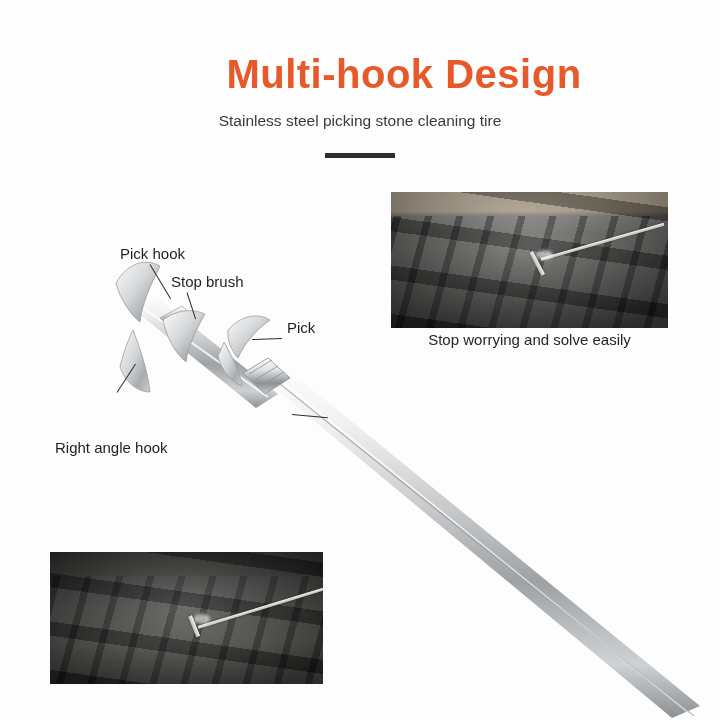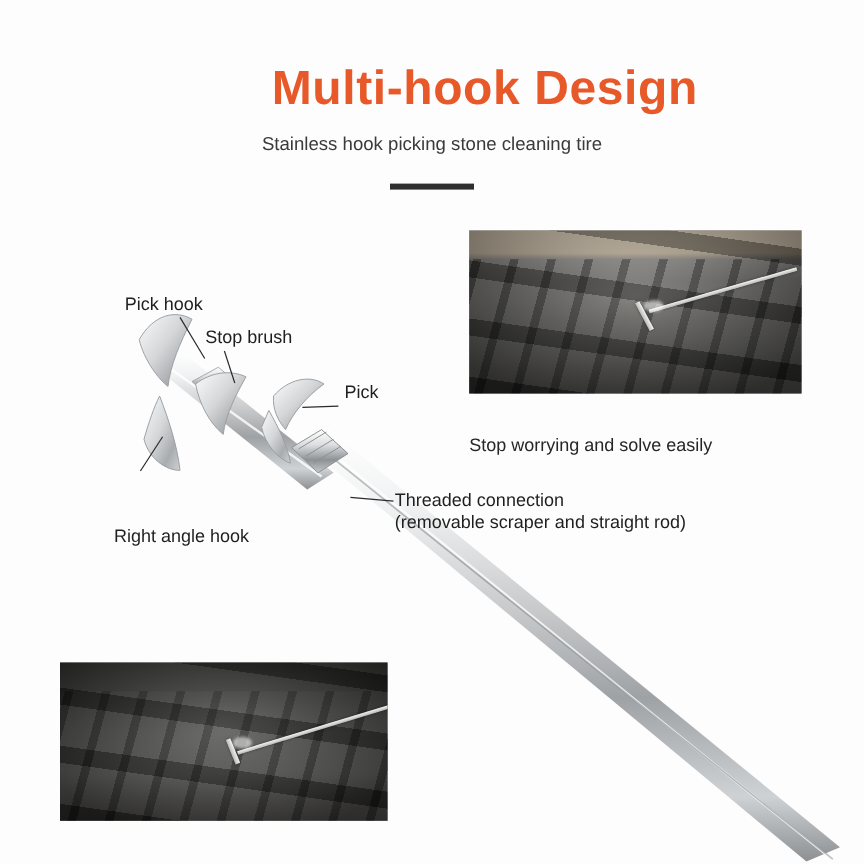--- a/index.html
+++ b/index.html
@@ -64,24 +64,23 @@
     left: 50px;
     top: 552px;
     width: 273px;
     height: 132px;
   }
   .caption {
     position: absolute;
     left: 391px;
     top: 331px;
     width: 277px;
-    text-align: left;
+    text-align: center;
     font-size: 15px;
     color: #262626;
-    margin-top: 32px;
   }
 
   
   .tyre-bg { position:absolute; inset:0; }
   .tyre-top-bg {
     background:
       linear-gradient(180deg, #d8c9b2 0%, #cbbca4 14%, #8c8985 18%, #6e6d6a 30%,
                       #5d5c59 55%, #4d4c4a 80%, #3f3e3c 100%);
   }
   .tyre-bottom-bg {
@@ -136,45 +135,45 @@
   .product { position: absolute; left: 0; top: 0; width: 720px; height: 720px; pointer-events: none; }
 
   
   .label {
     position: absolute;
     font-size: 15px;
     color: #1f1f1f;
     white-space: nowrap;
   }
   .label.two-line { line-height: 1.18; }
-  .lbl-pick-hook   { left: 104px; top: 245px; }
+  .lbl-pick-hook   { left: 120px; top: 245px; }
   .lbl-tire-brush  { left: 171px; top: 273px; }
   .lbl-barb        { left: 287px; top: 319px; }
-  .lbl-right-angle { left: 55px;  top: 439px; margin-left: 40px; }
+  .lbl-right-angle { left: 55px;  top: 439px; }
   .lbl-threaded    { left: 329px; top: 409px; }
 
   .leader {
     position: absolute;
     height: 1px;
     background: #2b2b2b;
     transform-origin: left center;
   }
   .ld1 { left: 150px; top: 264px; width: 40px;  transform: rotate(59deg); }
   .ld2 { left: 187px; top: 292px; width: 28px;  transform: rotate(72deg); }
   .ld3 { left: 282px; top: 338px; width: 30px;  transform: rotate(178deg); }
   .ld4 { left: 117px; top: 392px; width: 34px;  transform: rotate(-57deg); }
   .ld5 { left: 292px; top: 414px; width: 36px;  transform: rotate(5deg); }
 </style>
 </head>
 <body>
 
 <div id="page">
 
   <div class="title">Multi-hook Design</div>
-  <div class="subtitle">Stainless hook picking stone cleaning tire</div>
+  <div class="subtitle">Stainless steel picking stone cleaning tire</div>
   <div class="rule"></div>
 
   <div class="photo photo-top">
     <div class="tyre-bg tyre-top-bg"></div>
     <div class="tread-grooves"></div>
     <div class="tread-bands"></div>
     <div class="tyre-shadow"></div>
     <div class="tool-in-photo tool-top-1"></div>
     <div class="tool-in-photo tool-top-2"></div>
     <div class="photo-hilite" style="left:146px; top:58px;"></div>
@@ -258,18 +257,14 @@
   <div class="leader ld1"></div>
   <div class="leader ld2"></div>
   <div class="leader ld3"></div>
   <div class="leader ld4"></div>
   <div class="leader ld5"></div>
 
   <div class="label lbl-pick-hook">Pick hook</div>
   <div class="label lbl-tire-brush">Stop brush</div>
   <div class="label lbl-barb">Pick</div>
   <div class="label lbl-right-angle">Right angle hook</div>
-  <div class="label lbl-threaded two-line">
-    <div>Threaded connection</div>
-    <div>(removable scraper and straight rod)</div>
-  </div>
 
 </div>
 
 </body></html>

